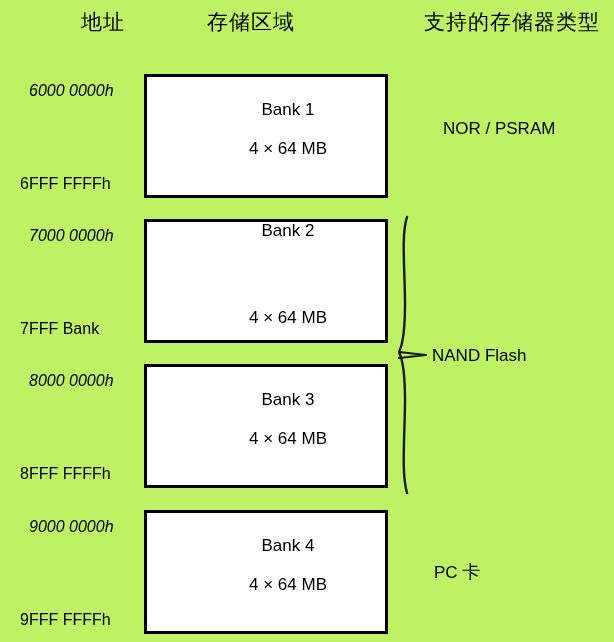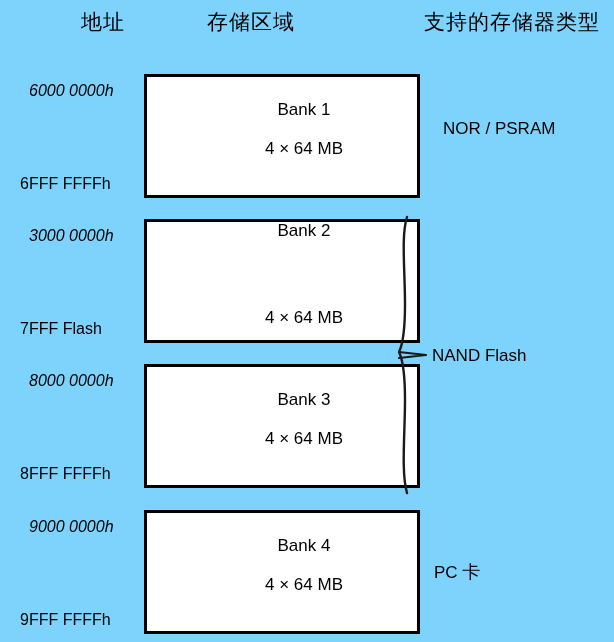--- a/index.html
+++ b/index.html
@@ -4,21 +4,21 @@
 <style>
   html, body {
     margin: 0;
     padding: 0;
     background: #ffffff;
   }
   #page {
     position: relative;
     width: 614px;
     height: 642px;
-    background: #7dd3fc;
+    background: #bef264;
     overflow: hidden;
     font-family: "Liberation Sans", sans-serif;
     color: #000000;
   }
 
   
   .col-header {
     position: absolute;
     font-family: "Liberation Serif", "DejaVu Serif", serif;
     font-size: 21px;
@@ -28,21 +28,21 @@
     letter-spacing: 1px;
   }
   #hdr-address   { left: 81px;  top: 12px; }
   #hdr-region    { left: 207px; top: 12px; }
   #hdr-memtype   { left: 424px; top: 12px; }
 
   
   .bank-box {
     position: absolute;
     left: 144px;
-    width: 276px;
+    width: 244px;
     box-sizing: border-box;
     border: 3px solid #000000;
     background: #ffffff;
     display: flex;
     flex-direction: column;
     align-items: center;
     justify-content: center;
     padding-left: 44px;
   }
   .bank-title {
@@ -115,22 +115,22 @@
 
 <div id="page">
 
   <div class="col-header" id="hdr-address">地址</div>
   <div class="col-header" id="hdr-memtype">支持的存储器类型</div>
   <div class="col-header" id="hdr-region">存储区域</div>
 
   <div class="addr addr-start" id="addr-b1-start">6000 0000h</div>
   <div class="addr addr-end" id="addr-b1-end">6FFF FFFFh</div>
 
-  <div class="addr addr-start" id="addr-b2-start">3000 0000h</div>
-  <div class="addr addr-end" id="addr-b2-end">7FFF Flash</div>
+  <div class="addr addr-start" id="addr-b2-start">7000 0000h</div>
+  <div class="addr addr-end" id="addr-b2-end">7FFF Bank</div>
 
   <div class="addr addr-start" id="addr-b3-start">8000 0000h</div>
   <div class="addr addr-end" id="addr-b3-end">8FFF FFFFh</div>
 
   <div class="addr addr-start" id="addr-b4-start">9000 0000h</div>
   <div class="addr addr-end" id="addr-b4-end">9FFF FFFFh</div>
 
   <div class="bank-box" id="box-bank1">
     <div class="bank-title">Bank 1</div>
     <div class="bank-size">4 × 64 MB</div>

